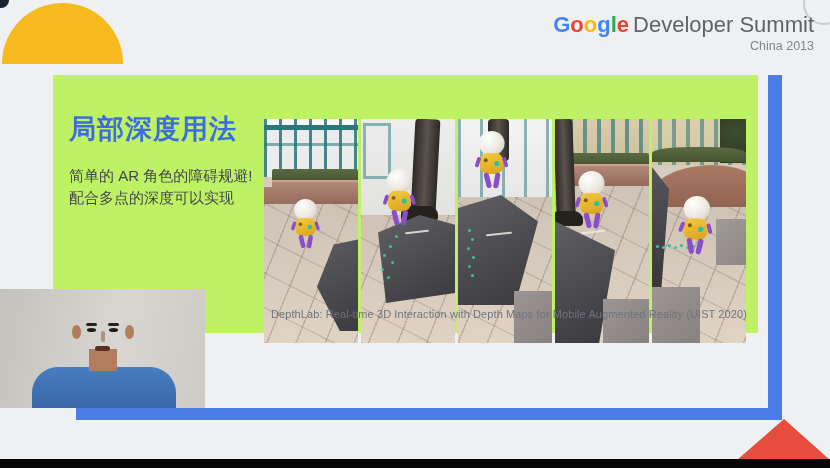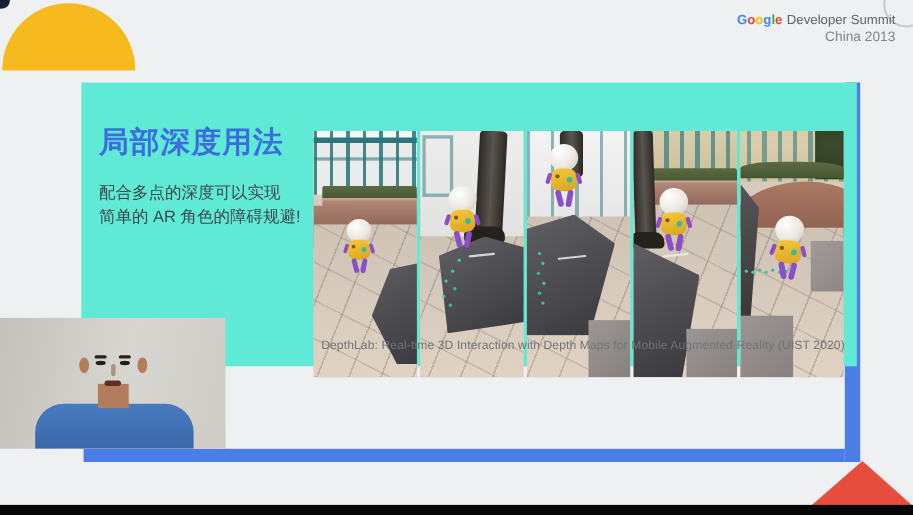--- a/index.html
+++ b/index.html
@@ -7,32 +7,32 @@
          font-family:"Liberation Sans",sans-serif;}
   .stage i{display:block;position:absolute;}
 
   
   .corner-notch{position:absolute;left:-7px;top:-7px;width:16px;height:15px;background:#18222e;border-radius:50%;}
   .dome{position:absolute;left:2px;top:3px;width:121px;height:61px;background:#f6ba1f;border-radius:61px 61px 0 0;}
   .ring{position:absolute;right:-15px;top:-17px;width:38px;height:38px;border:2px solid #c9ccd1;border-radius:50%;}
 
   
   .brand{position:absolute;right:16px;top:11px;text-align:right;line-height:1.25;}
-  .brand-line1{font-size:12px;color:#5f6368;}
+  .brand-line1{font-size:22px;color:#5f6368;}
   .google span{font-weight:bold;}
   .google span:nth-child(1){color:#4285F4}.google span:nth-child(2){color:#EA4335}
   .google span:nth-child(3){color:#FBBC04}.google span:nth-child(4){color:#4285F4}
   .google span:nth-child(5){color:#34A853}.google span:nth-child(6){color:#EA4335}
   .brand-name{margin-left:4px;}
   .brand-line2{font-size:12.5px;color:#80868b;}
 
   
   .shadow-r{position:absolute;left:768px;top:75px;width:14px;height:345px;background:#4a7de6;}
   .shadow-b{position:absolute;left:76px;top:408px;width:692px;height:12px;background:#4a7de6;}
-  .card{position:absolute;left:74px;top:75px;width:705px;height:258px;background:#5eead4;}
+  .card{position:absolute;left:53px;top:75px;width:705px;height:258px;background:#bef264;}
   .slide-title{position:absolute;left:16px;top:36px;font-size:27px;font-weight:800;
                letter-spacing:1px;color:#3d6ce0;}
   .slide-body{position:absolute;left:16px;top:90px;font-size:15px;line-height:22px;color:#41474e;}
   .slide-caption{position:absolute;right:11px;bottom:13px;font-size:11px;color:#6f747a;letter-spacing:.1px;}
 
   
   .panels{position:absolute;left:211px;top:44px;height:224px;display:flex;gap:3px;}
   .panel{position:relative;width:94px;height:224px;overflow:hidden;background:#d7cbbe;}
   .ground{left:0;right:0;bottom:0;background:
       repeating-linear-gradient(112deg,rgba(122,99,89,.30) 0 1.5px,transparent 1.5px 27px),
@@ -184,22 +184,22 @@
     </div>
     <div class="brand-line2">China 2013</div>
   </div>
 
   <div class="shadow-r"></div>
   <div class="shadow-b"></div>
 
   <div class="card">
     <div class="slide-title">局部深度用法</div>
     <div class="slide-body">
+      <div>简单的 AR 角色的障碍规避!</div>
       <div>配合多点的深度可以实现</div>
-      <div>简单的 AR 角色的障碍规避!</div>
     </div>
 
     <div class="panels">
 
       <div class="panel p1" title="AR robot walking on plaza pavement toward statue pedestal">
         <i class="bld"></i>
         <i class="beam"></i>
           <i class="beam2"></i>
         <i class="shrub"></i>
         <i class="brick"></i>

